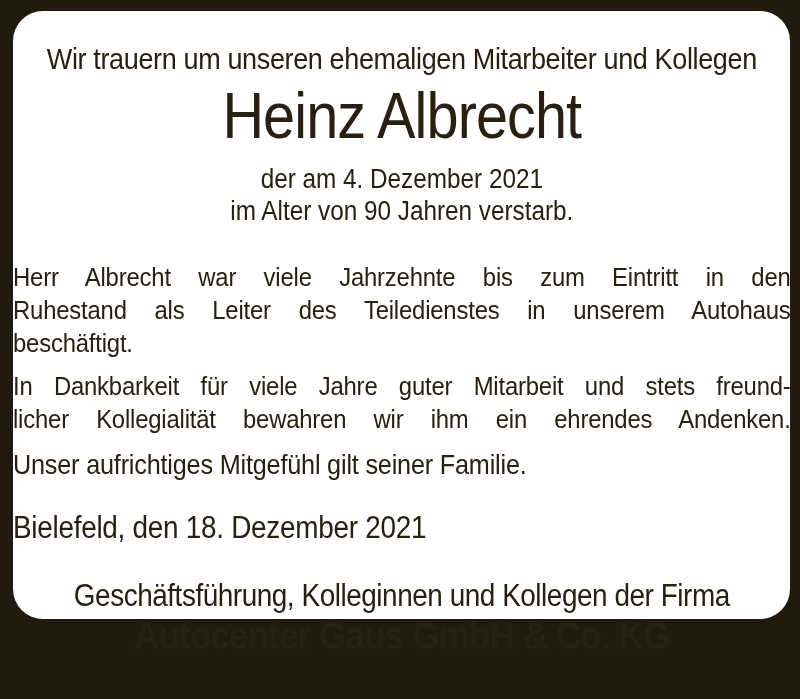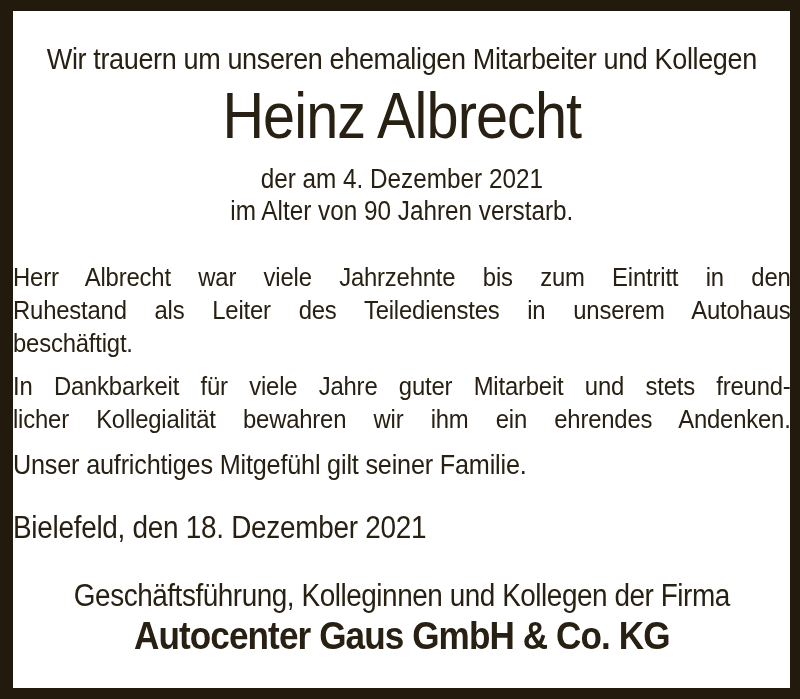--- a/index.html
+++ b/index.html
@@ -6,22 +6,23 @@
   body {
     width: 800px; height: 699px;
     background: #221b0d;
     position: relative;
     overflow: hidden;
     font-family: "Liberation Sans", sans-serif;
   }
   .sheet {
     position: absolute;
     left: 13px; top: 11px;
-    width: 777px; height: 677px;
+    width: 777px; height: 608px;
     background: #ffffff;
+    border-radius: 30px;
   }
   
   .content {
     position: absolute;
     left: 0; top: 0;
     width: 864px; height: 677px;
     transform: scaleX(0.9);
     transform-origin: 0 0;
     color: #272013;
   }

